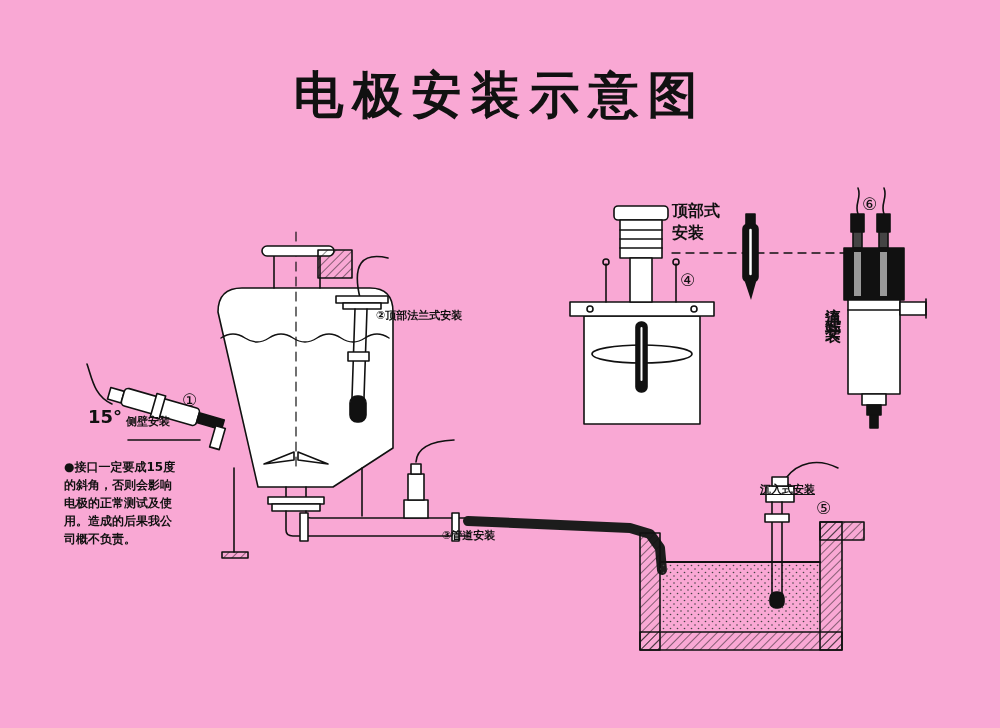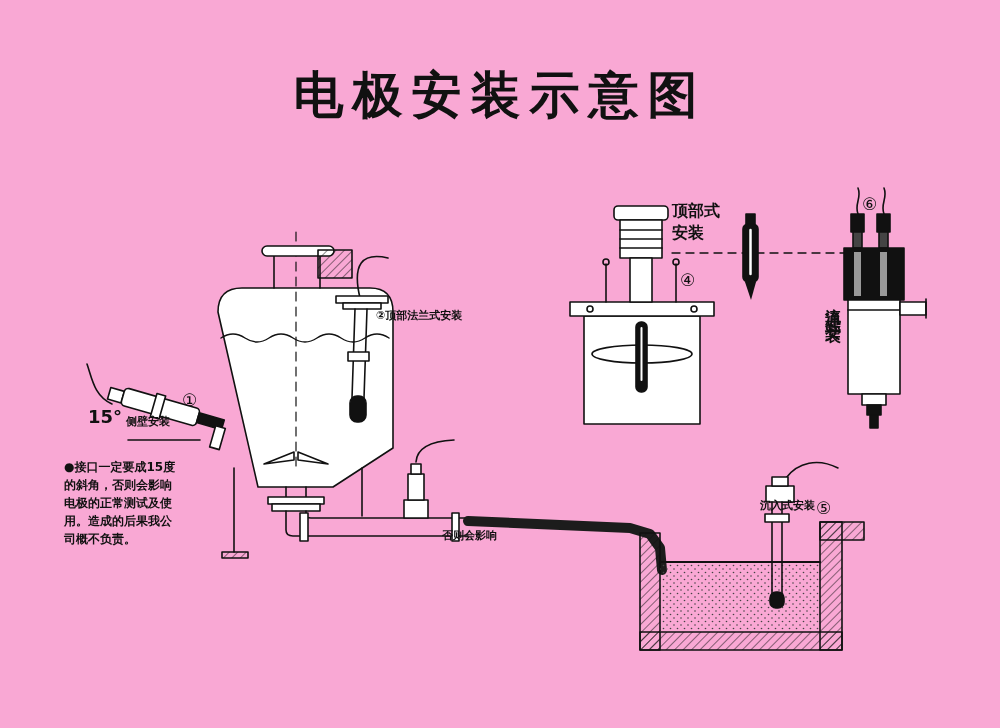--- a/index.html
+++ b/index.html
@@ -173,27 +173,27 @@
     </g>
   </svg>
 
   <div id="title">电极安装示意图</div>
 
   <div class="lbl" style="left:126px;top:368px;">侧壁安装</div>
   <div class="num" style="left:182px;top:392px;">①</div>
   <div id="angle15">15°</div>
 
   <div class="lbl" style="left:376px;top:262px;">②顶部法兰式安装</div>
-  <div class="lbl" style="left:442px;top:482px;">否则会影响</div>
+  <div class="lbl" style="left:442px;top:482px;">③管道安装</div>
 
   <div id="top-type">顶部式
 安装</div>
   <div class="num" style="left:680px;top:272px;">④</div>
 
-  <div class="lbl" style="left:760px;top:452px;">沉入式安装</div>
+  <div class="lbl" style="left:760px;top:436px;text-decoration:underline;">沉入式安装</div>
   <div class="num" style="left:816px;top:500px;">⑤</div>
 
   <div class="num" style="left:862px;top:196px;">⑥</div>
   <div id="flow-through">流通式安装</div>
 
   <div id="note">●接口一定要成15度
 的斜角，否则会影响
 电极的正常测试及使
 用。造成的后果我公
 司概不负责。</div>

